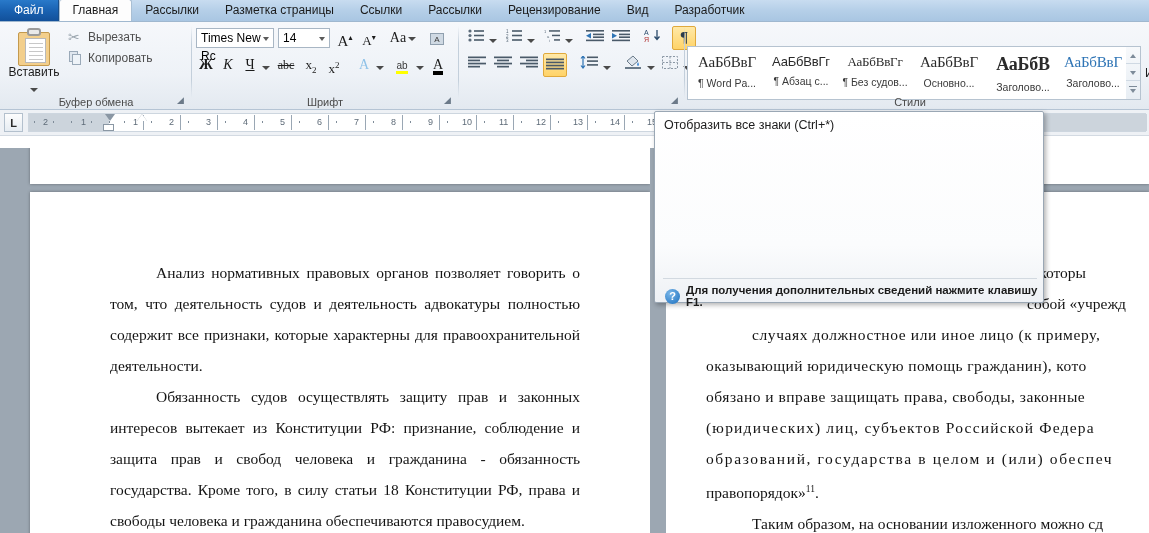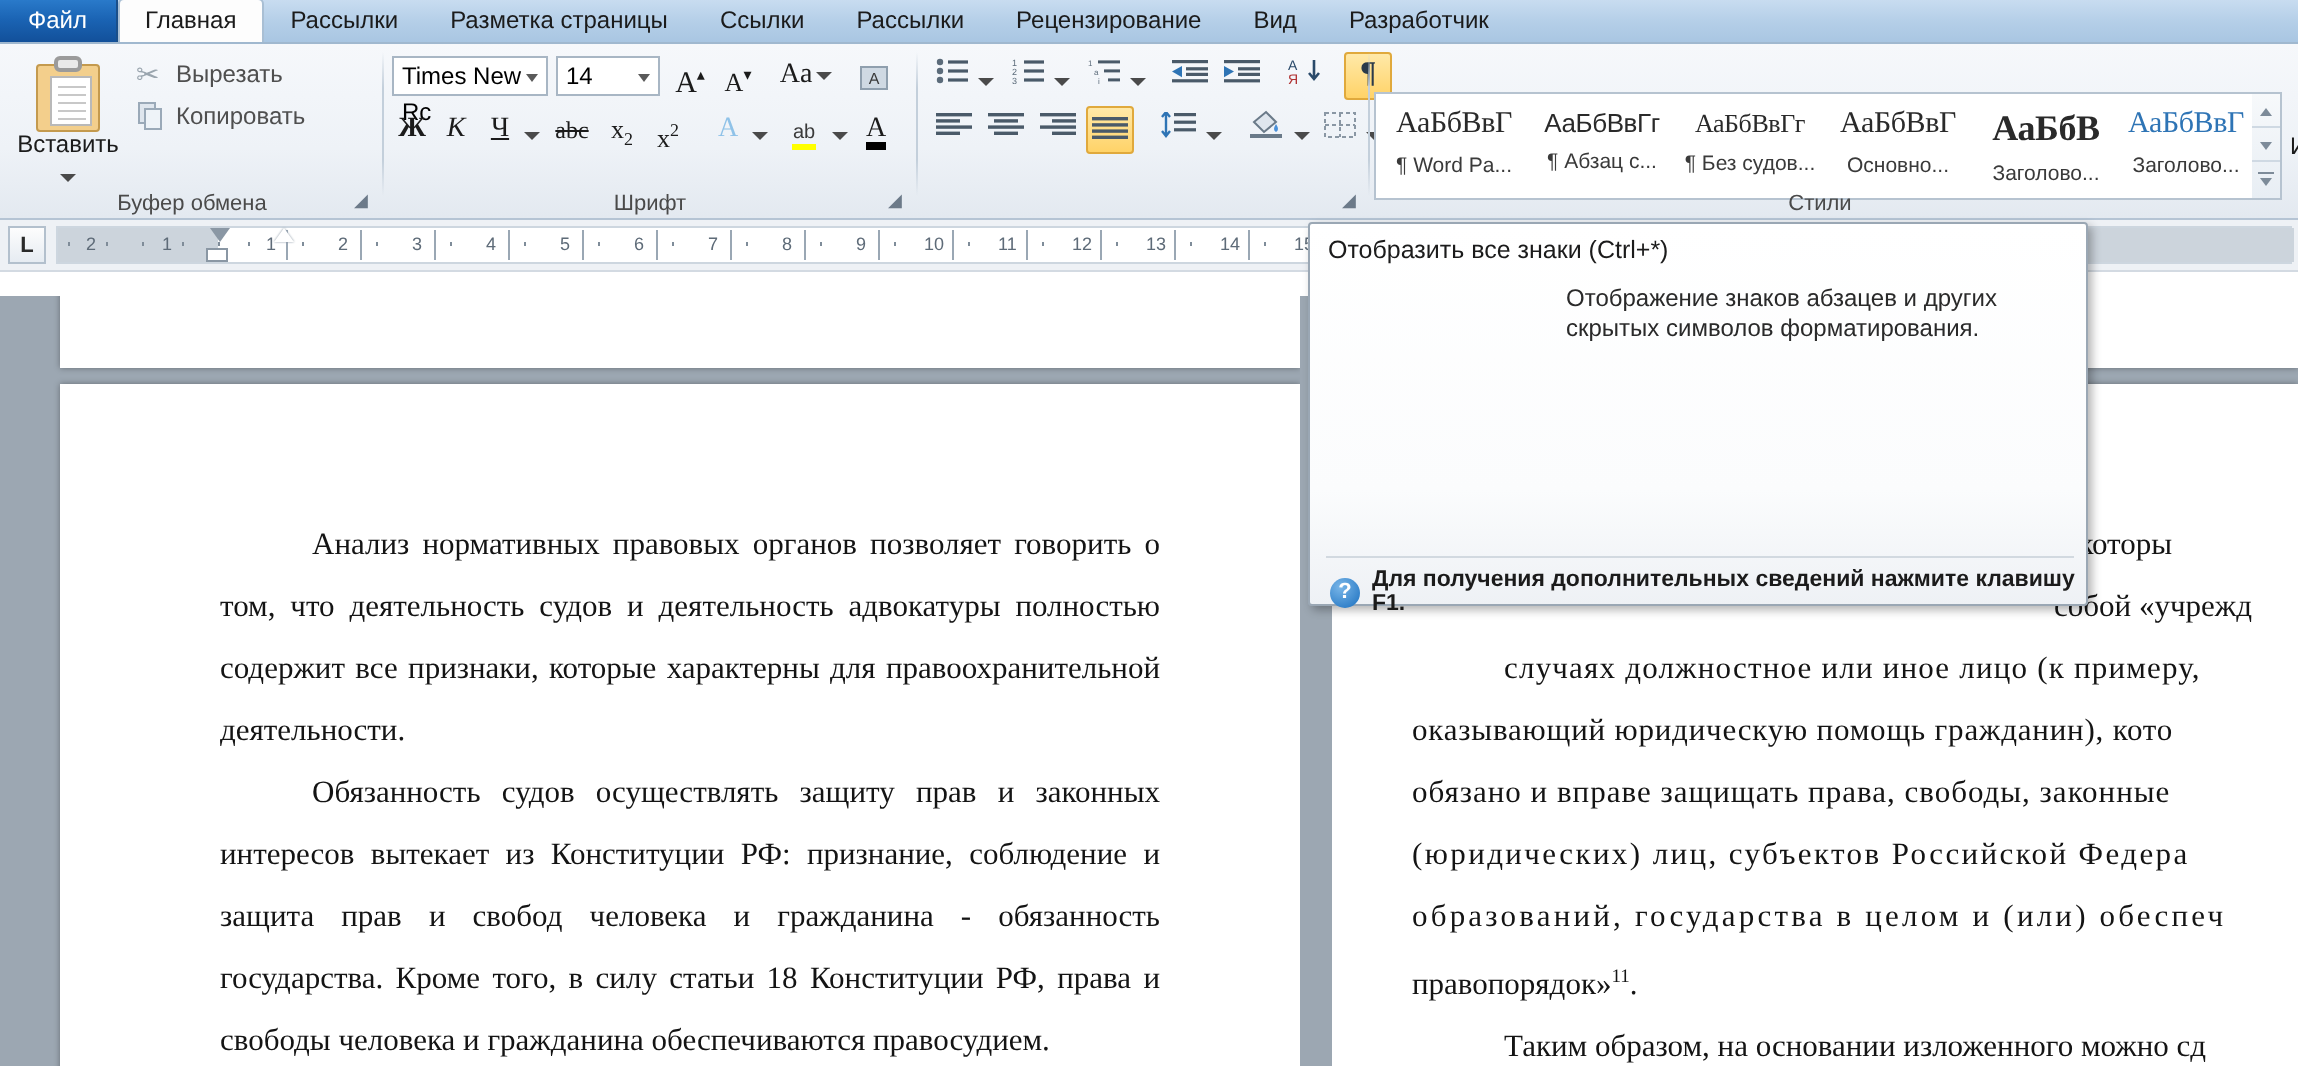--- a/index.html
+++ b/index.html
@@ -553,21 +553,20 @@
       </div>
     </div>
 
     <div class="pagegap" style="left:650px;top:-24px;width:16px;height:430px;"></div>
   </div>
 
   <div class="tooltip">
     <div class="tt-title">Отобразить все знаки (Ctrl+*)</div>
 
 
-    <div class="tt-desc">Отображение знаков абзацев и других скрытых символов форматирования.</div>
     <div class="tt-sep"></div>
     <div class="tt-foot">
       <span class="help-ic">?</span>
       <span class="tt-foot-txt">Для получения дополнительных сведений нажмите клавишу F1.</span>
     </div>
   </div>
 
 </div>
 
 </body></html>

